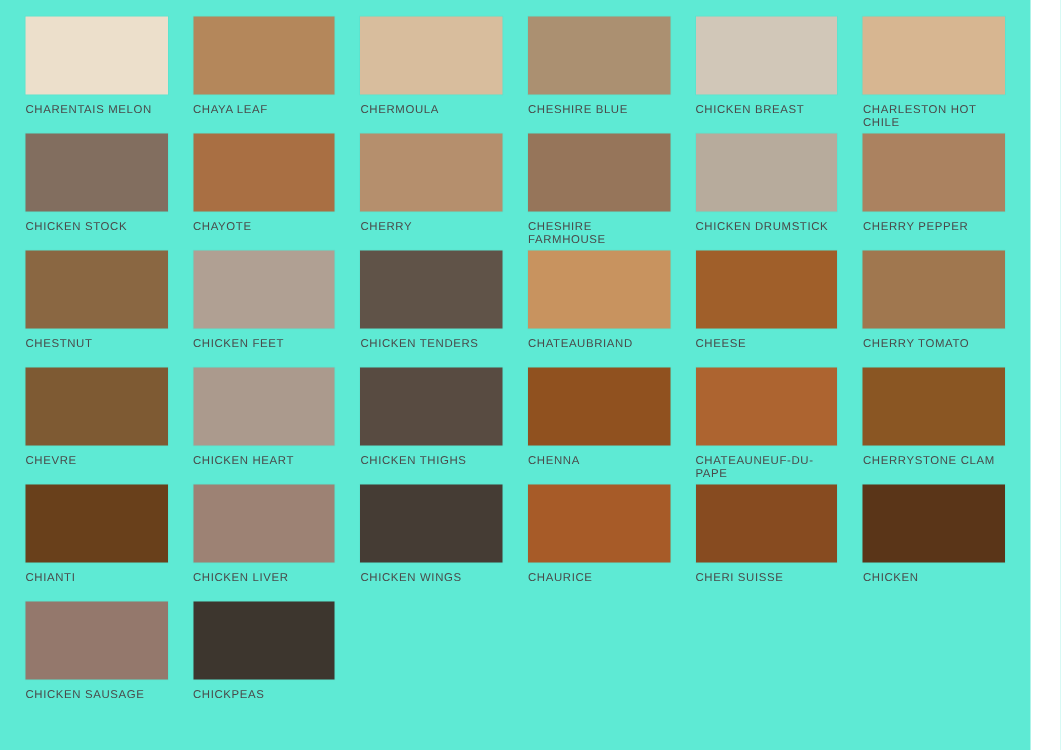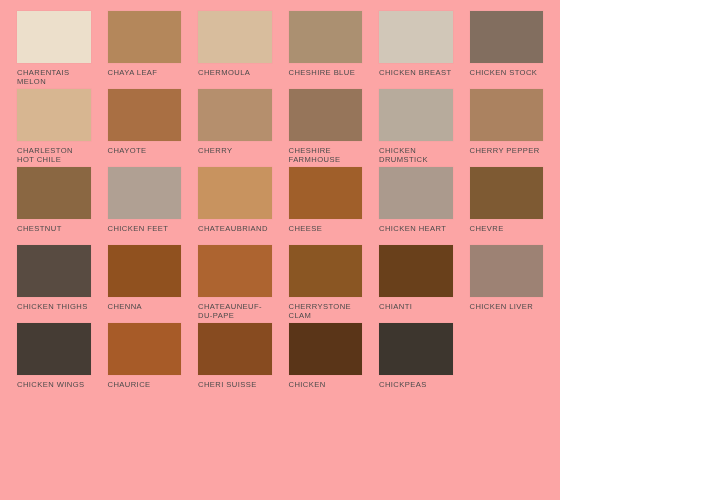--- a/index.html
+++ b/index.html
@@ -9,23 +9,23 @@
   }
   body {
     width: 707px;
     height: 500px;
     overflow: hidden;
     font-family: "Liberation Sans", sans-serif;
     -webkit-font-smoothing: antialiased;
   }
   #palette-page {
     position: relative;
-    width: 560px;
+    width: 687px;
     height: 500px;
-    background: #fca5a5;
+    background: #5eead4;
     box-sizing: border-box;
     padding: 11px 17px 22px 17px;
   }
   .swatch-grid {
     display: grid;
     grid-template-columns: repeat(6, 1fr);
     grid-template-rows: repeat(6, 1fr);
     column-gap: 17px;
     row-gap: 1px;
     width: 100%;
@@ -74,26 +74,26 @@
       </div>
       <div class="swatch-cell">
         <div class="swatch-chip" style="background-color: rgb(171, 144, 113);"></div>
         <div class="swatch-label">CHESHIRE BLUE</div>
       </div>
       <div class="swatch-cell">
         <div class="swatch-chip" style="background-color: rgb(209, 199, 184);"></div>
         <div class="swatch-label">CHICKEN BREAST</div>
       </div>
       <div class="swatch-cell">
+        <div class="swatch-chip" style="background-color: rgb(215, 182, 145);"></div>
+        <div class="swatch-label">CHARLESTON HOT CHILE</div>
+      </div>
+      <div class="swatch-cell">
         <div class="swatch-chip" style="background-color: rgb(130, 110, 95);"></div>
         <div class="swatch-label">CHICKEN STOCK</div>
-      </div>
-      <div class="swatch-cell">
-        <div class="swatch-chip" style="background-color: rgb(215, 182, 145);"></div>
-        <div class="swatch-label">CHARLESTON HOT CHILE</div>
       </div>
       <div class="swatch-cell">
         <div class="swatch-chip" style="background-color: rgb(169, 111, 67);"></div>
         <div class="swatch-label">CHAYOTE</div>
       </div>
       <div class="swatch-cell">
         <div class="swatch-chip" style="background-color: rgb(181, 143, 109);"></div>
         <div class="swatch-label">CHERRY</div>
       </div>
       <div class="swatch-cell">
@@ -110,34 +110,42 @@
       </div>
       <div class="swatch-cell">
         <div class="swatch-chip" style="background-color: rgb(138, 103, 66);"></div>
         <div class="swatch-label">CHESTNUT</div>
       </div>
       <div class="swatch-cell">
         <div class="swatch-chip" style="background-color: rgb(176, 160, 147);"></div>
         <div class="swatch-label">CHICKEN FEET</div>
       </div>
       <div class="swatch-cell">
+        <div class="swatch-chip" style="background-color: rgb(96, 83, 72);"></div>
+        <div class="swatch-label">CHICKEN TENDERS</div>
+      </div>
+      <div class="swatch-cell">
         <div class="swatch-chip" style="background-color: rgb(200, 147, 95);"></div>
         <div class="swatch-label">CHATEAUBRIAND</div>
       </div>
       <div class="swatch-cell">
         <div class="swatch-chip" style="background-color: rgb(160, 95, 42);"></div>
         <div class="swatch-label">CHEESE</div>
       </div>
       <div class="swatch-cell">
-        <div class="swatch-chip" style="background-color: rgb(171, 154, 141);"></div>
-        <div class="swatch-label">CHICKEN HEART</div>
+        <div class="swatch-chip" style="background-color: rgb(160, 119, 79);"></div>
+        <div class="swatch-label">CHERRY TOMATO</div>
       </div>
       <div class="swatch-cell">
         <div class="swatch-chip" style="background-color: rgb(126, 90, 51);"></div>
         <div class="swatch-label">CHEVRE</div>
+      </div>
+      <div class="swatch-cell">
+        <div class="swatch-chip" style="background-color: rgb(171, 154, 141);"></div>
+        <div class="swatch-label">CHICKEN HEART</div>
       </div>
       <div class="swatch-cell">
         <div class="swatch-chip" style="background-color: rgb(88, 75, 65);"></div>
         <div class="swatch-label">CHICKEN THIGHS</div>
       </div>
       <div class="swatch-cell">
         <div class="swatch-chip" style="background-color: rgb(144, 81, 31);"></div>
         <div class="swatch-label">CHENNA</div>
       </div>
       <div class="swatch-cell">
@@ -166,17 +174,21 @@
       </div>
       <div class="swatch-cell">
         <div class="swatch-chip" style="background-color: rgb(135, 75, 32);"></div>
         <div class="swatch-label">CHERI SUISSE</div>
       </div>
       <div class="swatch-cell">
         <div class="swatch-chip" style="background-color: rgb(90, 53, 24);"></div>
         <div class="swatch-label">CHICKEN</div>
       </div>
       <div class="swatch-cell">
+        <div class="swatch-chip" style="background-color: rgb(148, 120, 108);"></div>
+        <div class="swatch-label">CHICKEN SAUSAGE</div>
+      </div>
+      <div class="swatch-cell">
         <div class="swatch-chip" style="background-color: rgb(61, 54, 46);"></div>
         <div class="swatch-label">CHICKPEAS</div>
       </div>
     </div>
 </div>
 
 </body></html>

